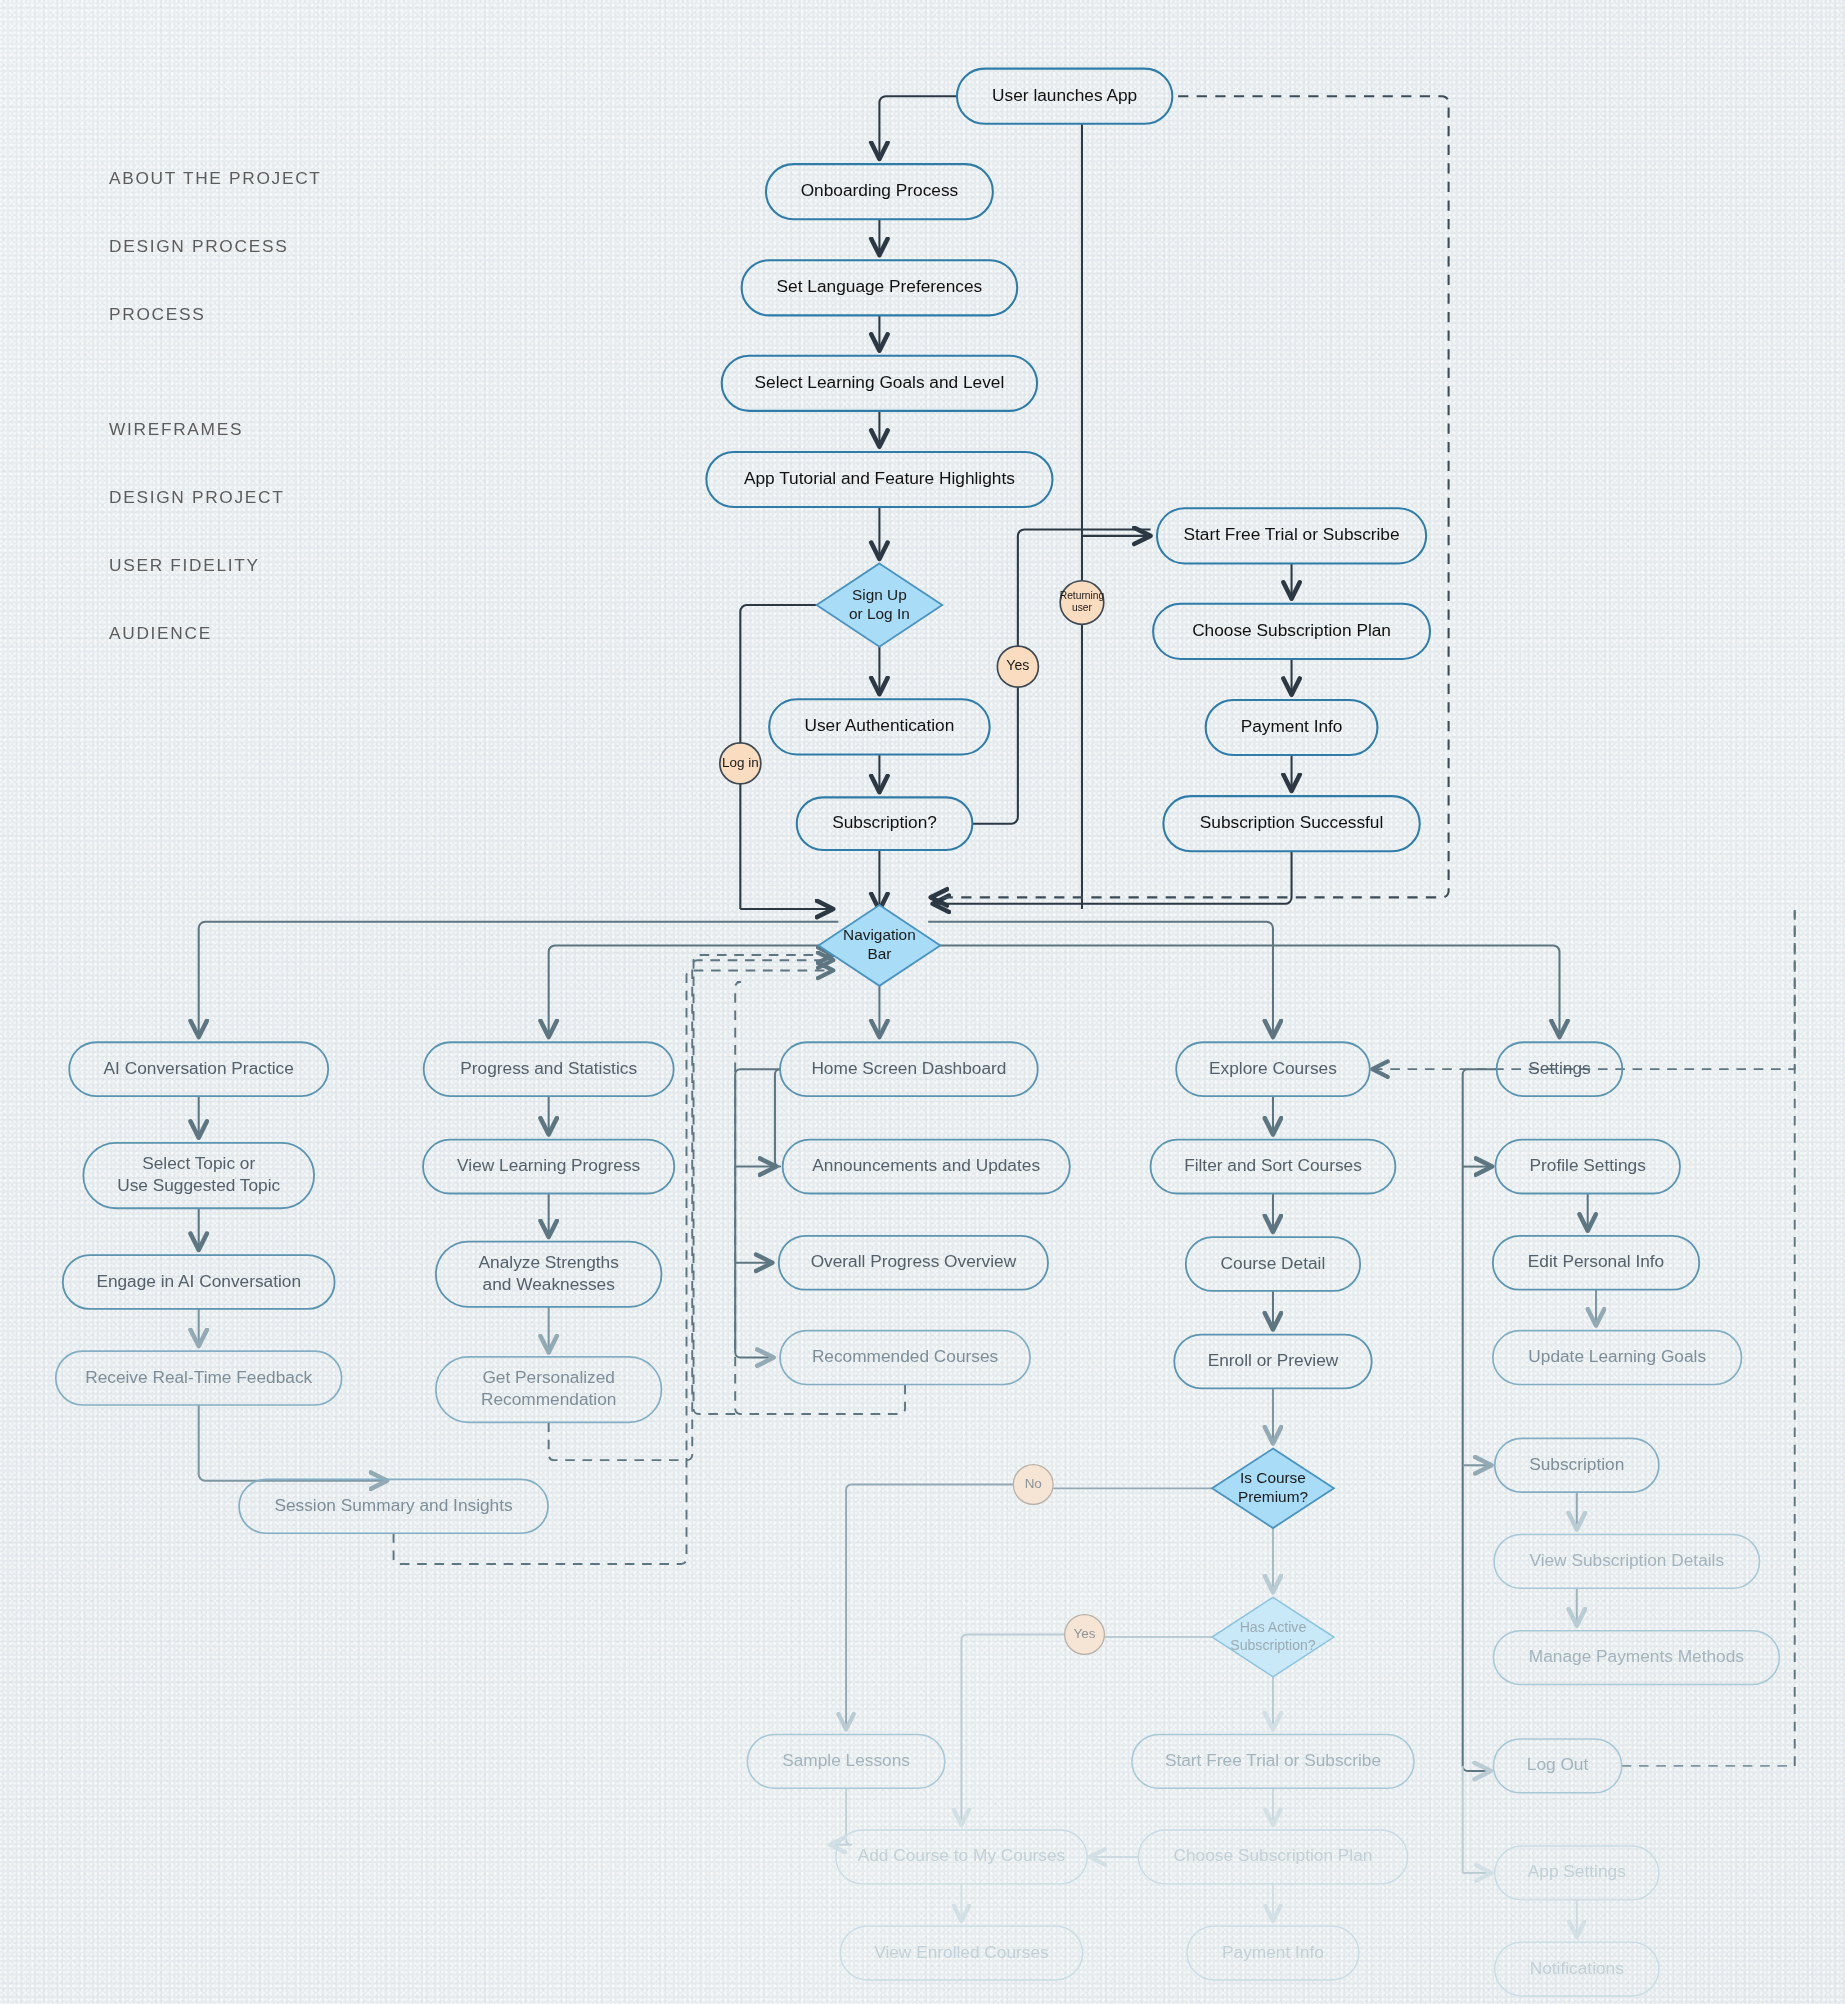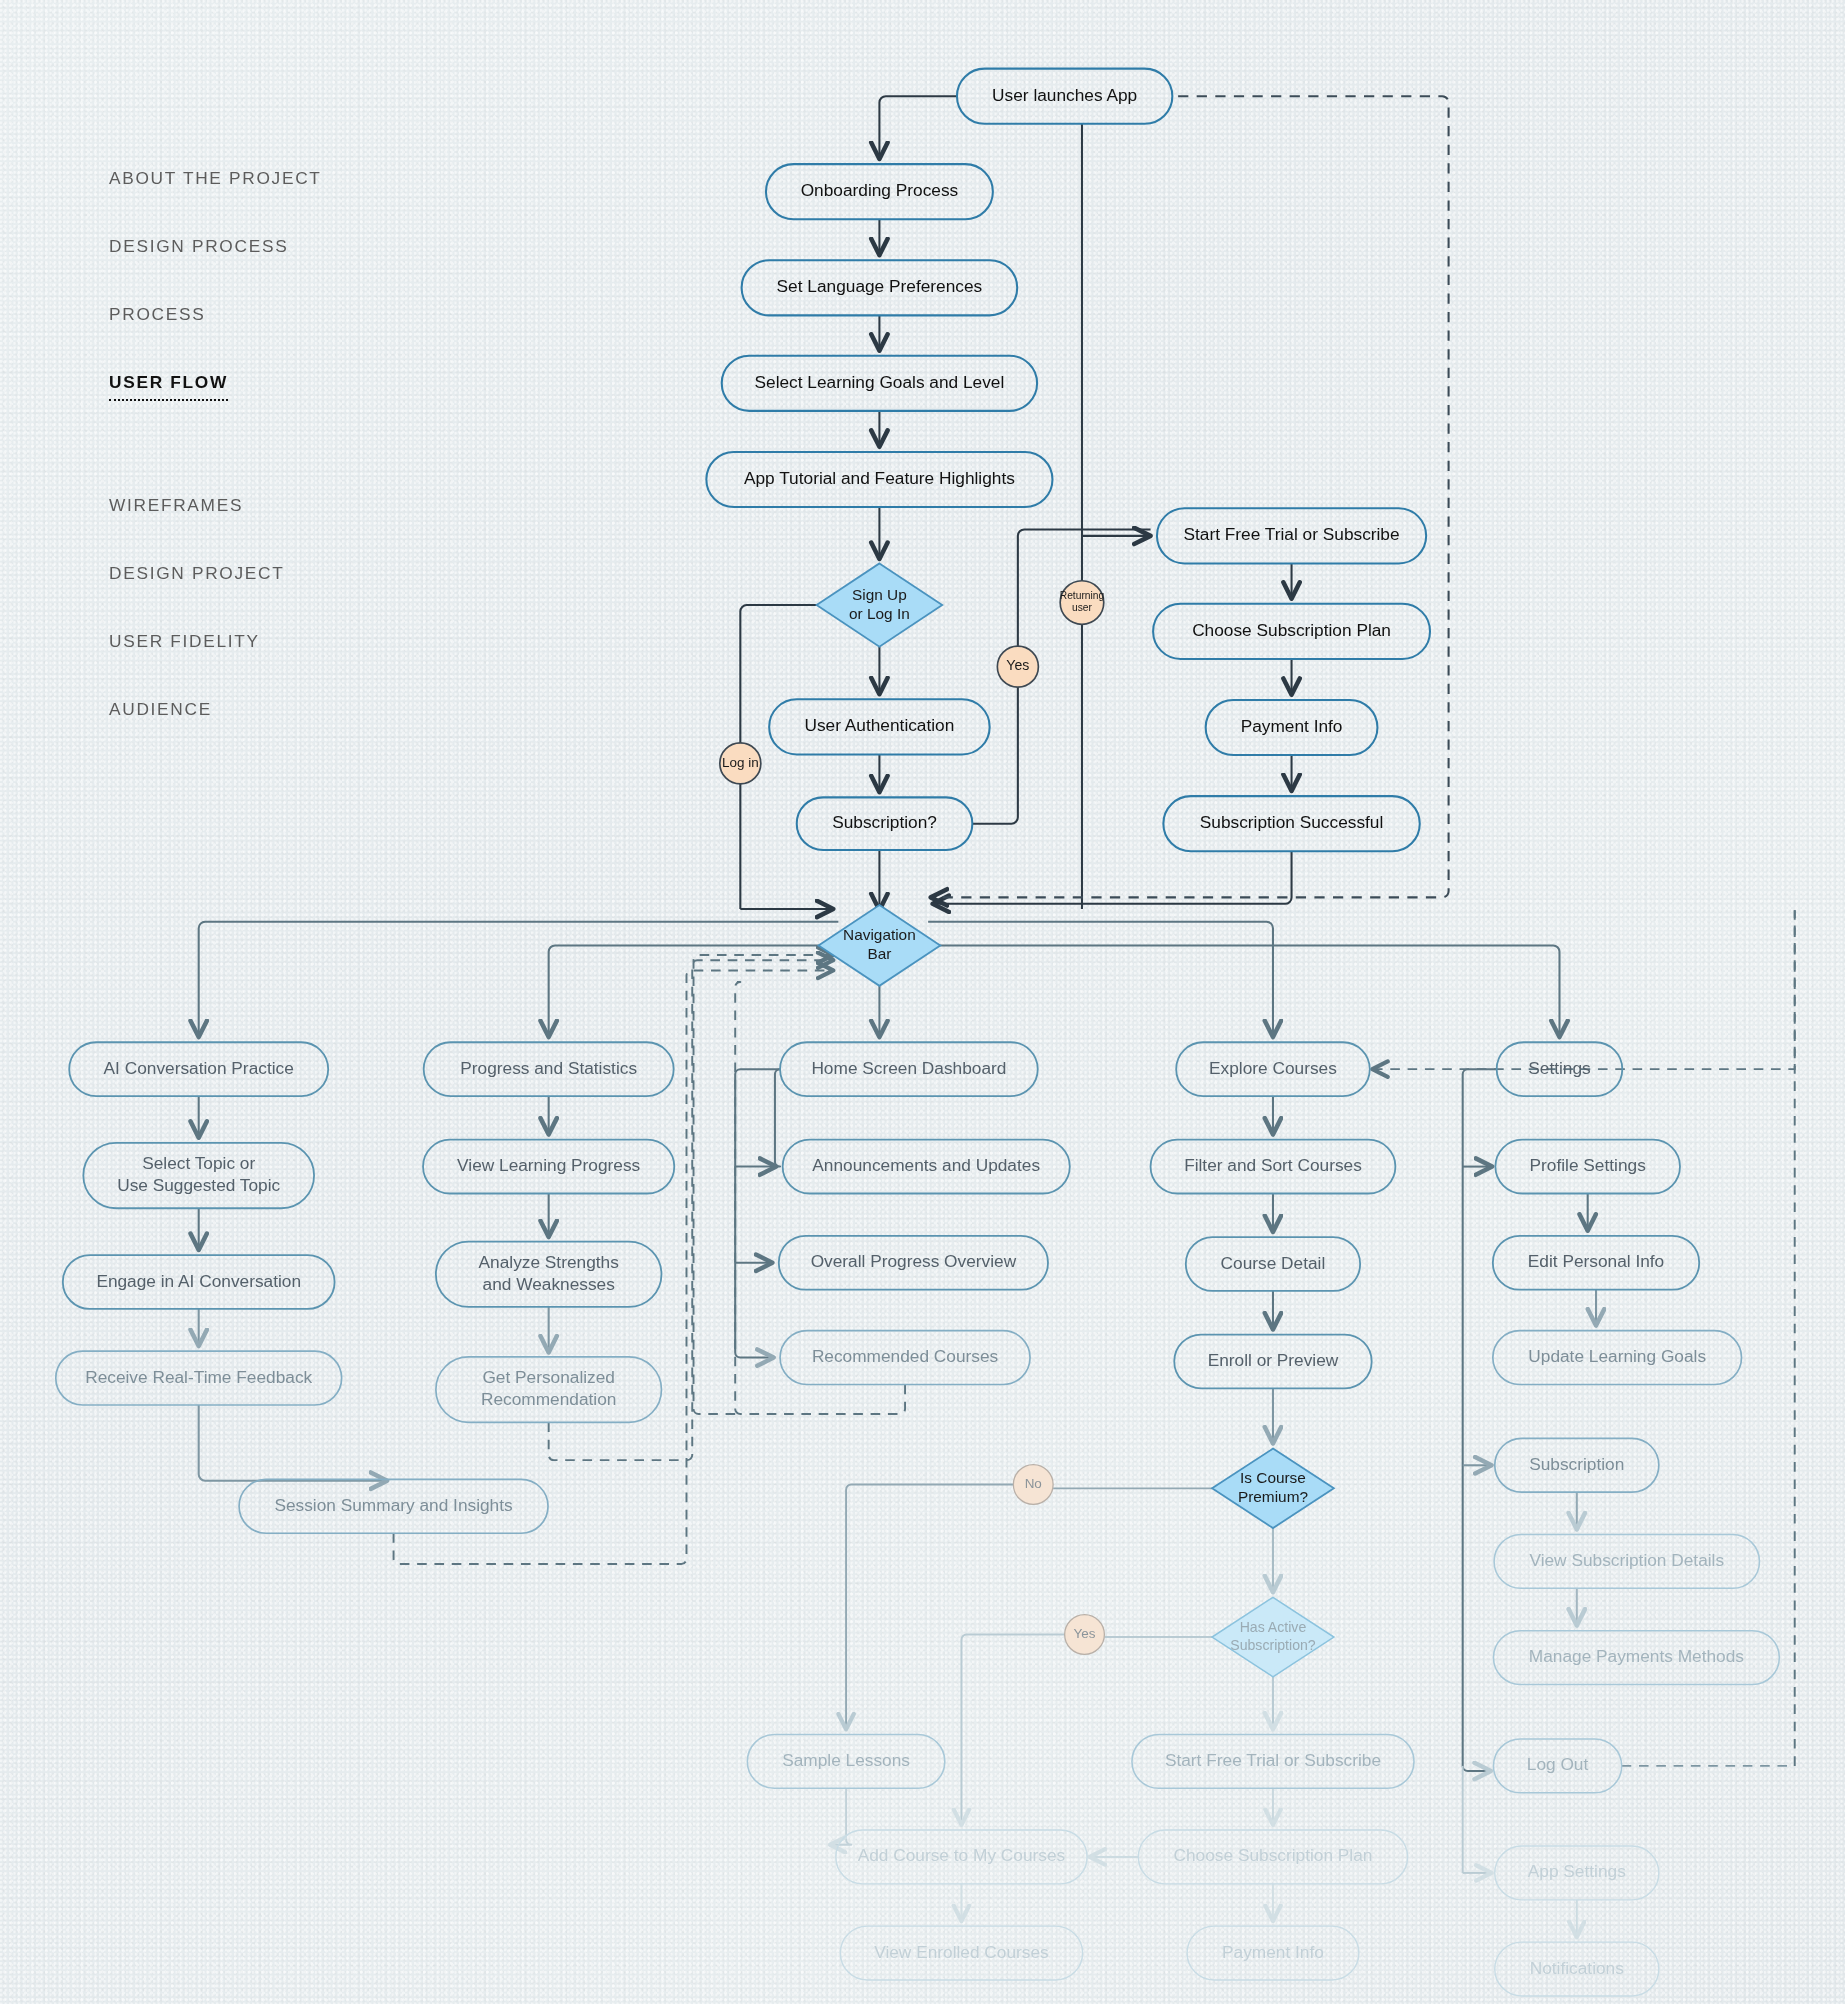--- a/index.html
+++ b/index.html
@@ -38,21 +38,20 @@
 </style>
 </head>
 <body>
 
 <div id="paper"></div>
 
 <div id="sidebar">
   <div class="nav-item">ABOUT THE PROJECT</div>
   <div class="nav-item">DESIGN PROCESS</div>
   <div class="nav-item">PROCESS</div>
-  <div><span class="nav-item active">USER FLOW</span></div>
   <div style="height:47px"></div>
   <div class="nav-item">WIREFRAMES</div>
   <div class="nav-item">DESIGN PROJECT</div>
   <div class="nav-item">USER FIDELITY</div>
   <div class="nav-item">AUDIENCE</div>
 </div>
 
 <svg id="flow" viewBox="0 0 2880 3128">
   <defs>
     <marker id="ah-dark" markerWidth="12" markerHeight="12" refX="9" refY="5" orient="auto">

